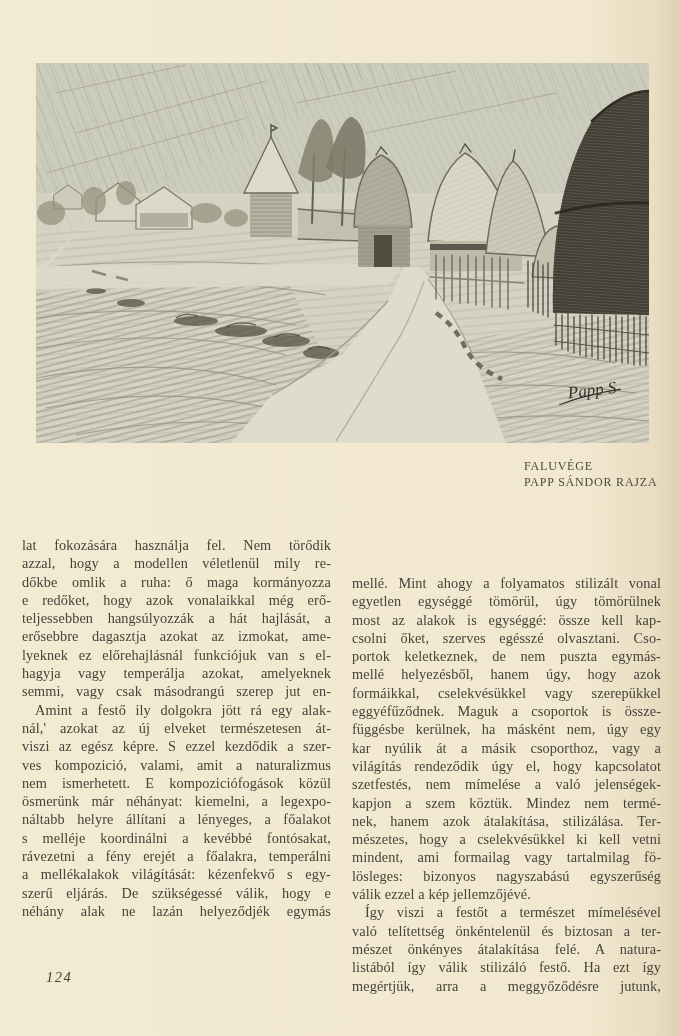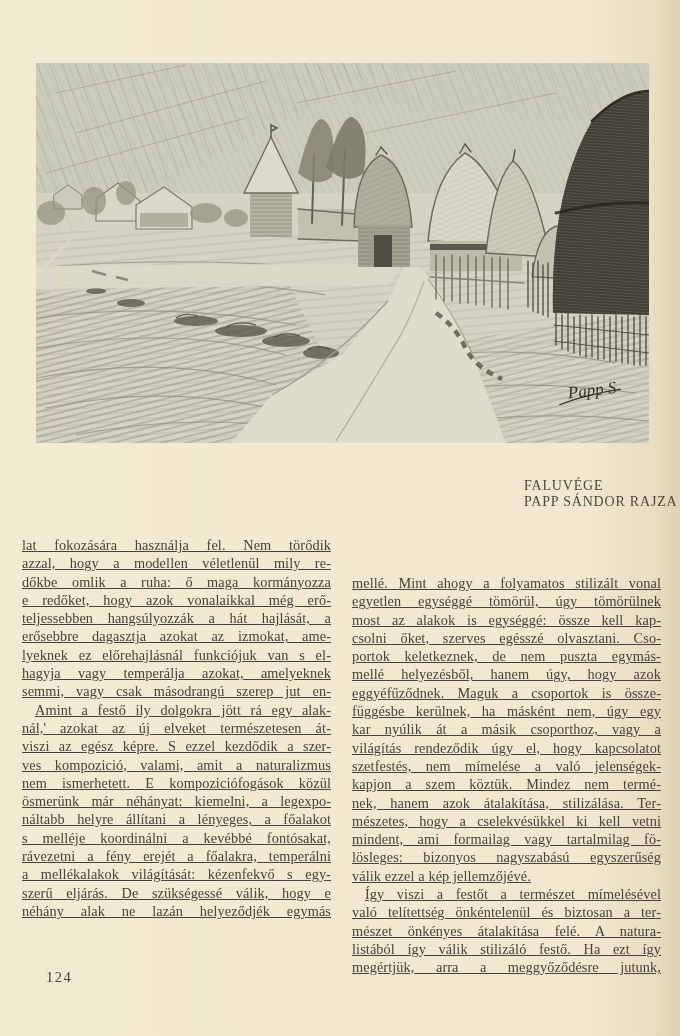--- a/index.html
+++ b/index.html
@@ -4,37 +4,37 @@
 <style>
   html,body { margin:0; padding:0; background:#888; }
   .page {
     position:relative; width:680px; height:1036px; overflow:hidden;
     background:linear-gradient(90deg,#f3ead2 0%,#f1e8cf 86%,#e9ddc2 96%,#dfd1b2 100%);
     font-family:"Liberation Serif", serif;
   }
   .figure { position:absolute; left:36px; top:63px; width:613px; height:380px; }
   .figure svg { display:block; width:613px; height:380px; }
   .caption {
-    position:absolute; left:524px; top:478px;
-    font-size:14px; line-height:16px; letter-spacing:0.8px;
+    position:absolute; left:524px; top:458px;
+    font-size:12px; line-height:16px; letter-spacing:0.8px;
     color:#4c493e;
   }
   .col {
     position:absolute; top:536px; width:309px;
     font-size:14.3px; line-height:18.3px; color:#45433a;
     letter-spacing:0.1px;
   }
   .col-left  { left:22px; }
   .col-right { left:352px;margin-top:38px; }
-  .tline { height:18.3px; overflow:hidden; text-align:justify; text-align-last:justify;text-decoration:underline; }
+  .tline { height:18.3px; overflow:hidden; text-align:justify; text-align-last:justify; }
   .tline.flush  { text-align-last:left; }
   .tline.indent { text-indent:13px; }
   .pagenum {
     position:absolute; left:46px; top:969px;
-    font-size:14.5px; letter-spacing:1.5px; color:#45433a;
+    font-size:14.5px; letter-spacing:1.5px; color:#45433a;font-style:italic;
   }
 </style>
 </head>
 <body>
 
 <div class="page">
 
   <div class="figure">
     <svg viewBox="0 0 613 380" xmlns="http://www.w3.org/2000/svg">
       <defs>
@@ -242,20 +242,21 @@
       <div class="tline">szerű eljárás. De szükségessé válik, hogy e</div>
       <div class="tline">néhány alak ne lazán helyeződjék egymás</div>
     </div>
   <div class="col col-right" id="col-right">
       <div class="tline">mellé. Mint ahogy a folyamatos stilizált vonal</div>
       <div class="tline">egyetlen egységgé tömörül, úgy tömörülnek</div>
       <div class="tline">most az alakok is egységgé: össze kell kap-</div>
       <div class="tline">csolni őket, szerves egésszé olvasztani. Cso-</div>
       <div class="tline">portok keletkeznek, de nem puszta egymás-</div>
       <div class="tline">mellé helyezésből, hanem úgy, hogy azok</div>
+      <div class="tline">formáikkal, cselekvésükkel vagy szerepükkel</div>
       <div class="tline">eggyéfűződnek. Maguk a csoportok is össze-</div>
       <div class="tline">függésbe kerülnek, ha másként nem, úgy egy</div>
       <div class="tline">kar nyúlik át a másik csoporthoz, vagy a</div>
       <div class="tline">világítás rendeződik úgy el, hogy kapcsolatot</div>
       <div class="tline">szetfestés, nem mímelése a való jelenségek-</div>
       <div class="tline">kapjon a szem köztük. Mindez nem termé-</div>
       <div class="tline">nek, hanem azok átalakítása, stilizálása. Ter-</div>
       <div class="tline">mészetes, hogy a cselekvésükkel ki kell vetni</div>
       <div class="tline">mindent, ami formailag vagy tartalmilag fö-</div>
       <div class="tline">lösleges: bizonyos nagyszabású egyszerűség</div>

